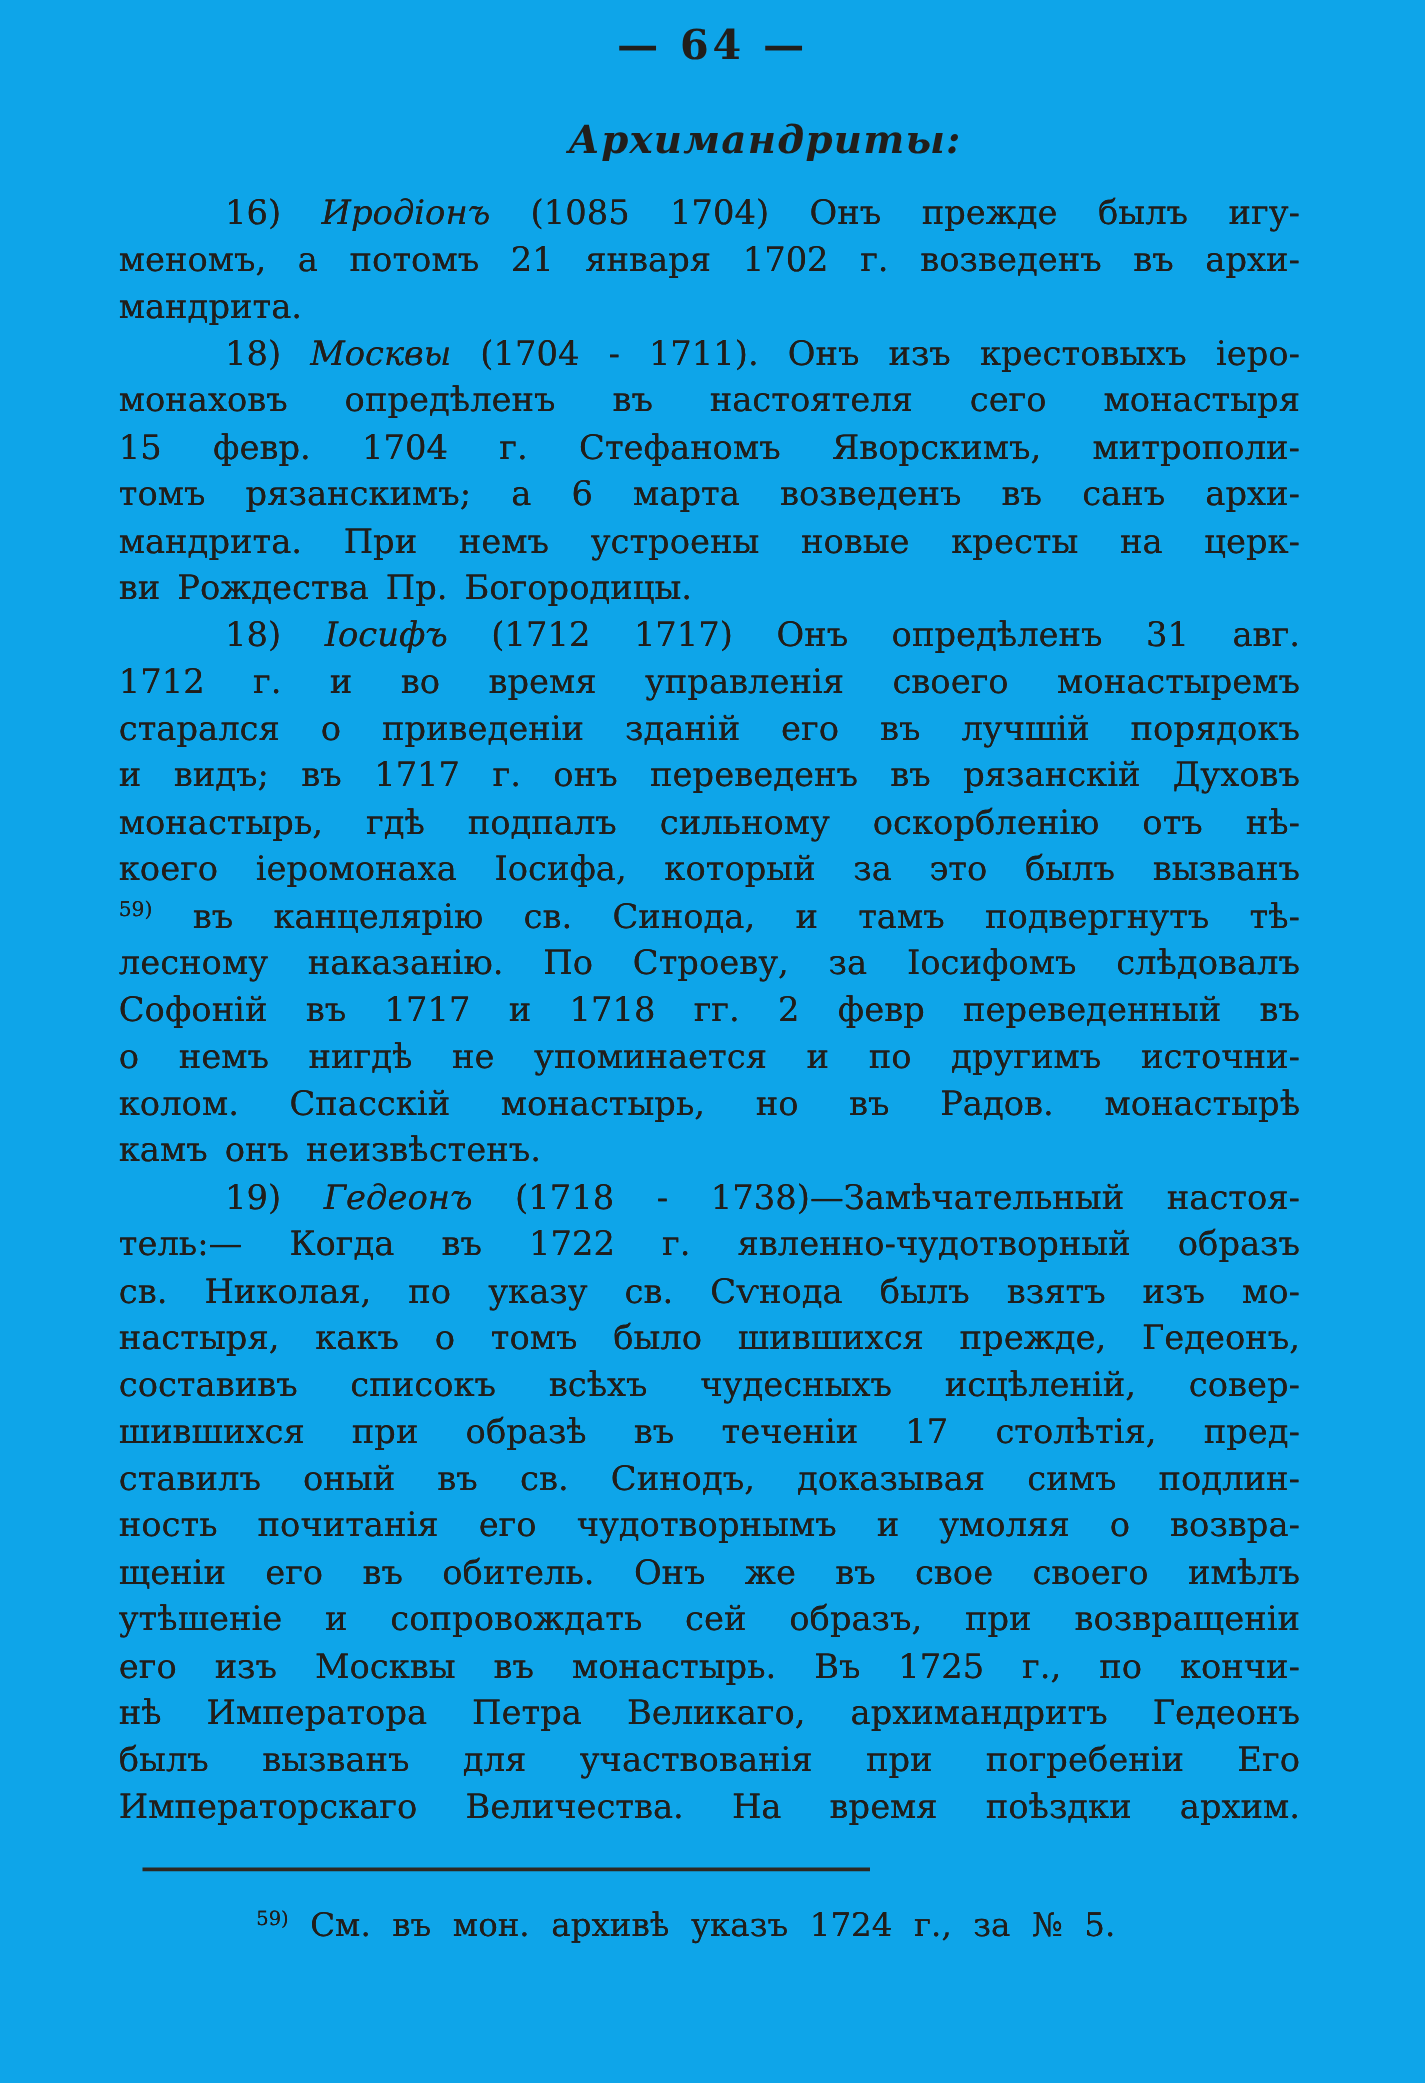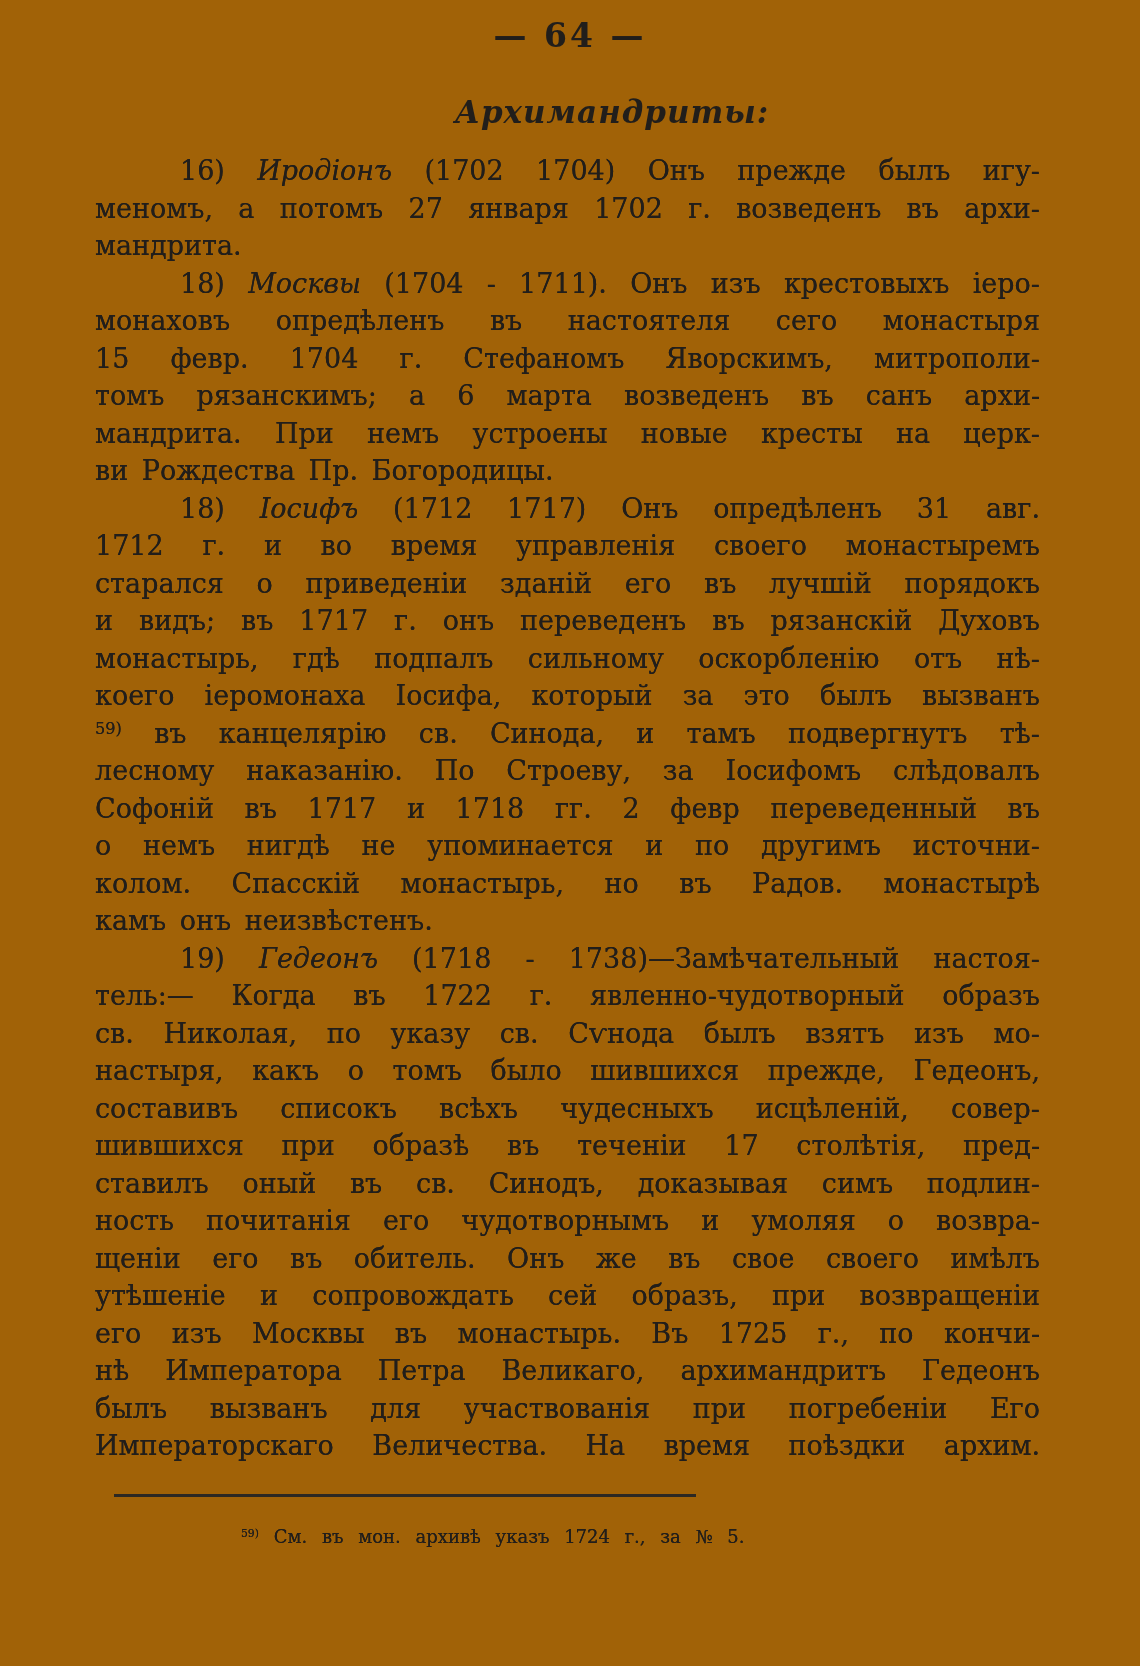--- a/index.html
+++ b/index.html
@@ -1,20 +1,20 @@
 <!DOCTYPE html>
 <html><head>
 <meta charset="utf-8">
 <style>
   html,body { margin:0; padding:0; background:#e8e6e2; }
   .page {
     position:relative;
     width:1140px; height:1666px;
     margin:0 auto;
-    background:#a16207;
+    background:#0ea5e9;
     font-family:"DejaVu Serif","Liberation Serif",serif;
     color:#211e1b;
     overflow:hidden;
   }
   .page-number {
     position:absolute; top:16px; left:0; width:100%;
     text-align:center;
     font-size:33px; font-weight:bold; letter-spacing:3px;
   }
   .heading {
@@ -44,38 +44,37 @@
     vertical-align:baseline;
     position:relative; top:-0.55em;
   }
   .footnote-sep {
     position:absolute; left:114px; top:1494px;
     width:582px; height:3px;
     background:#2c2823;
   }
   .footnote {
     position:absolute; left:205px; top:1526px;
-    font-size:18px;
+    font-size:26px;
     word-spacing:9px;
     text-shadow:0 0 0.5px currentColor;
-    margin-left:36px;
   }
 </style>
 </head>
 <body>
 
 <div class="page">
   <div class="page-number">— 64 —</div>
 
   <div class="heading">Архимандриты:</div>
 
   <div class="body-text" id="body-text">
       <div>
-        <div class="line j indent"><span>16) </span><span class="it">Иродіонъ</span><span> (1702  1704)  Онъ прежде былъ игу-</span></div>
-        <div class="line j"><span>меномъ, а потомъ 27 января 1702 г. возведенъ въ архи-</span></div>
+        <div class="line j indent"><span>16) </span><span class="it">Иродіонъ</span><span> (1085  1704)  Онъ прежде былъ игу-</span></div>
+        <div class="line j"><span>меномъ, а потомъ 21 января 1702 г. возведенъ въ архи-</span></div>
         <div class="line"><span>мандрита.</span></div>
       </div>
       <div>
         <div class="line j indent"><span>18) </span><span class="it">Москвы</span><span> (1704 - 1711). Онъ изъ крестовыхъ іеро-</span></div>
         <div class="line j"><span>монаховъ опредѣленъ въ настоятеля сего монастыря</span></div>
         <div class="line j"><span>15 февр. 1704 г. Стефаномъ Яворскимъ, митрополи-</span></div>
         <div class="line j"><span>томъ рязанскимъ; а 6 марта возведенъ въ санъ архи-</span></div>
         <div class="line j"><span>мандрита. При немъ устроены новые кресты на церк-</span></div>
         <div class="line"><span>ви Рождества Пр. Богородицы.</span></div>
       </div>

